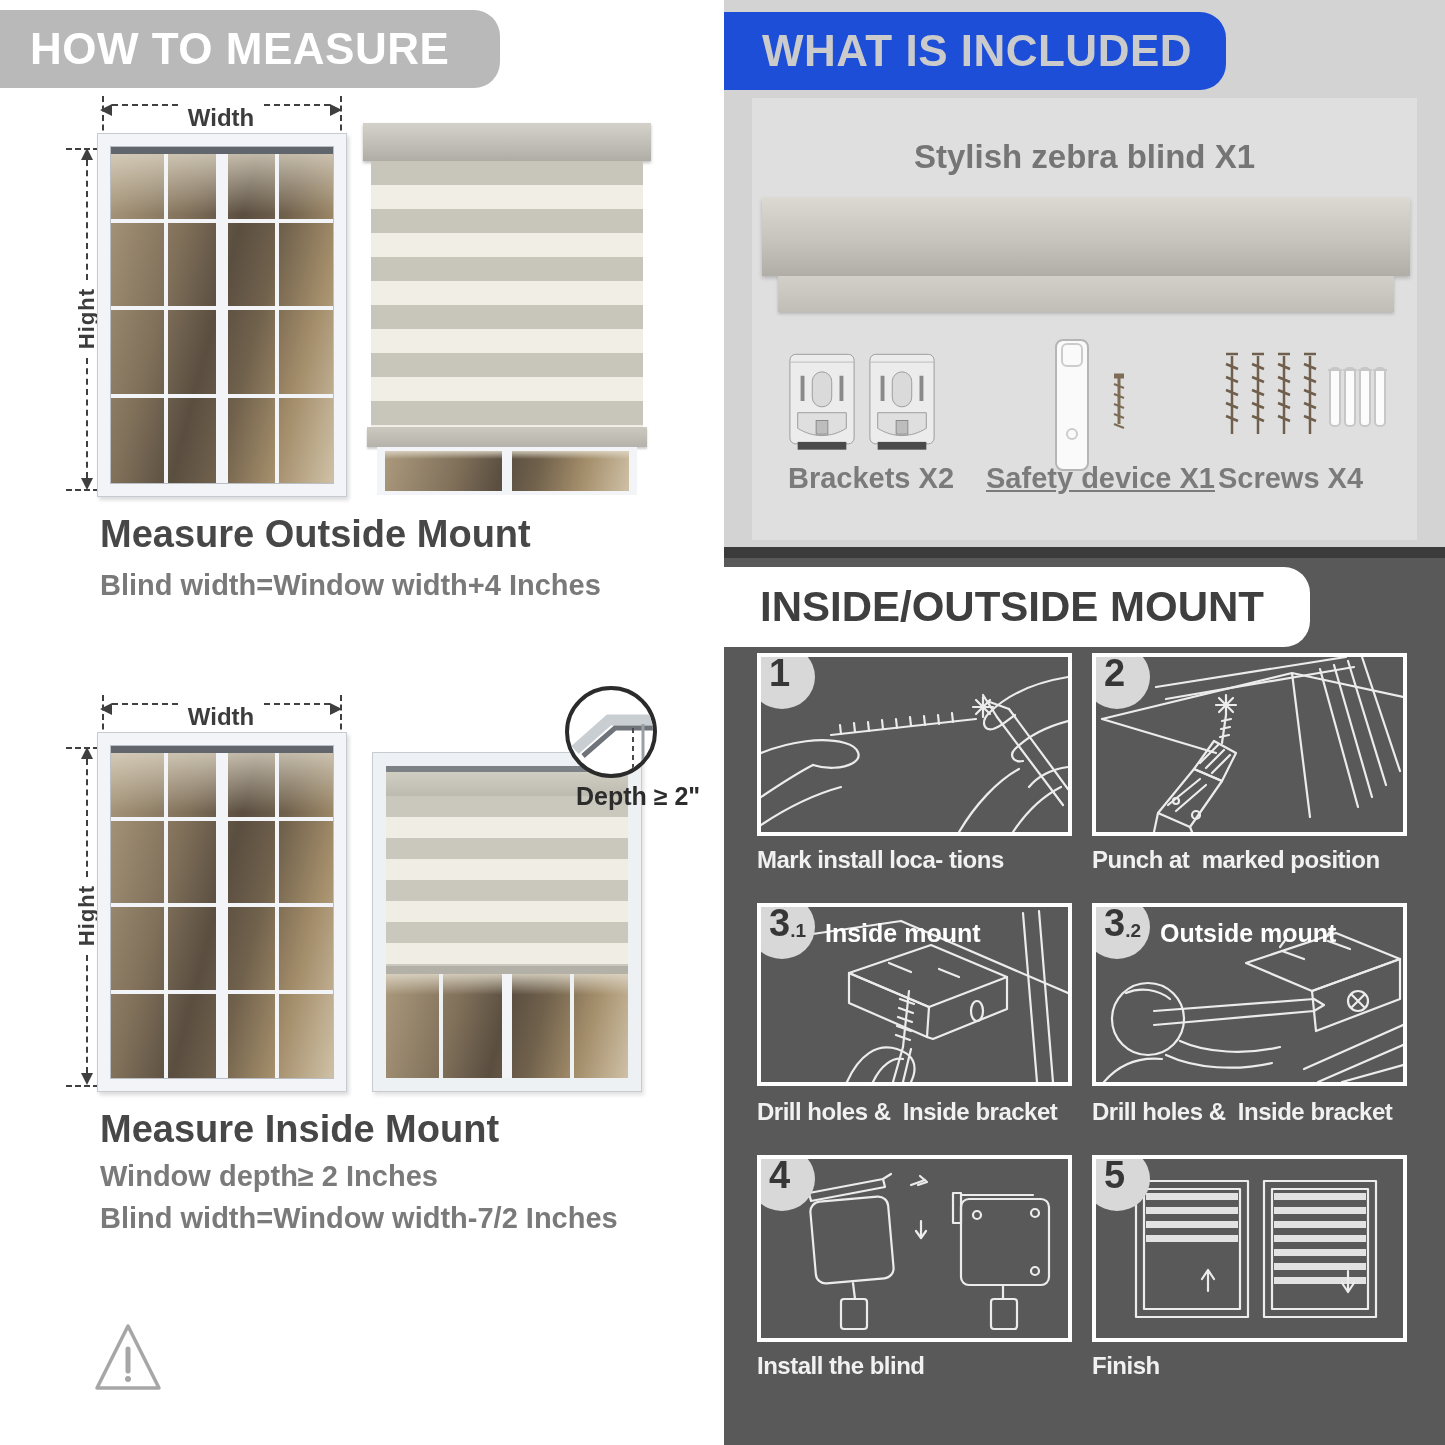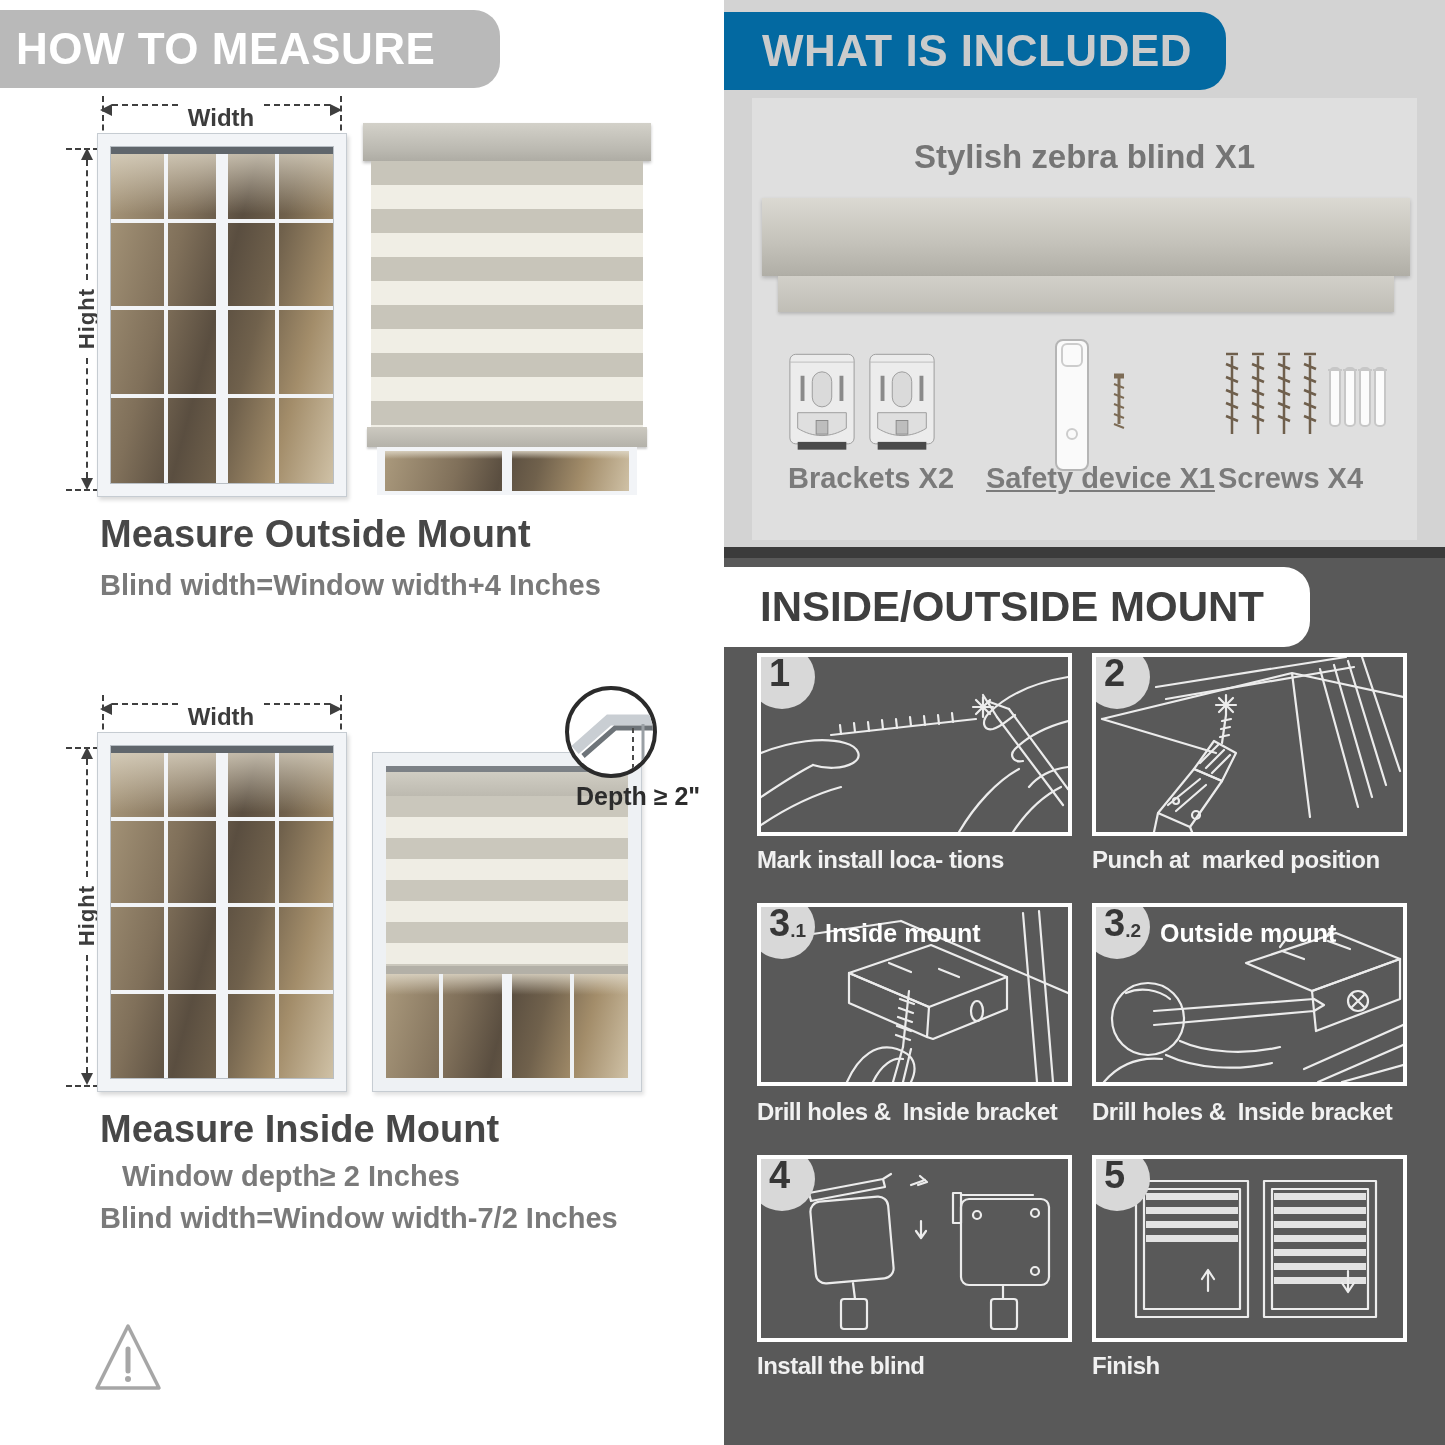--- a/index.html
+++ b/index.html
@@ -2,22 +2,22 @@
 <html><head>
 <meta charset="utf-8">
 <style>
   html,body{margin:0;padding:0;background:#ffffff;}
   .canvas{position:relative;width:1445px;height:1445px;background:#fff;overflow:hidden;
           font-family:"Liberation Sans", sans-serif;}
 
   
   .banner{position:absolute;display:flex;align-items:center;font-weight:bold;box-sizing:border-box;}
   .banner-howto{left:0;top:10px;width:500px;height:78px;background:#b9b9b9;border-radius:0 26px 26px 0;
-                padding-left:16px;color:#ffffff;font-size:44px;letter-spacing:.5px;}
-  .banner-included{left:724px;top:12px;width:502px;height:78px;background:#0369a1;border-radius:0 26px 26px 0;
+                padding-left:30px;color:#ffffff;font-size:44px;letter-spacing:.5px;}
+  .banner-included{left:724px;top:12px;width:502px;height:78px;background:#1d4ed8;border-radius:0 26px 26px 0;
                 padding-left:38px;color:#cbcbcb;font-size:44px;letter-spacing:.5px;}
   .banner-mount{left:724px;top:567px;width:586px;height:80px;background:#ffffff;border-radius:0 26px 26px 0;
                 padding-left:36px;color:#3f3f3f;font-size:42px;}
 
   
   .h-arrow{position:absolute;display:flex;align-items:flex-start;}
   .h-arrow .dash{flex:1;height:0;border-top:2px dashed #3f3f3f;}
   .h-arrow .lbl{margin:0 10px;font-weight:bold;font-size:24px;color:#3c3c3c;}
   .v-arrow{position:absolute;display:flex;flex-direction:column;align-items:center;width:22px;}
   .v-arrow .dashv{flex:1;width:0;border-left:2px dashed #3f3f3f;}
@@ -201,21 +201,21 @@
     <svg viewBox="0 0 84 84" width="84" height="84">
       <path d="M6,60 L40,30 L84,30" stroke="#c9ced3" stroke-width="11" fill="none"></path>
       <path d="M14,66 L46,38 L84,38" stroke="#6e7479" stroke-width="5" fill="none"></path>
       <path d="M64,38 L64,84" stroke="#4a4a4a" stroke-width="2" stroke-dasharray="5,4" fill="none"></path>
       <path d="M74,34 L74,84" stroke="#9aa0a5" stroke-width="3" fill="none"></path>
     </svg>
   </div>
   <div class="depth-label">Depth ≥ 2"</div>
 
   <div class="sec-title" style="top:1108px;">Measure Inside Mount</div>
-  <div class="sec-line" style="top:1160px;margin-left:22px;">Window depth≥ 2 Inches</div>
+  <div class="sec-line" style="top:1160px;">Window depth≥ 2 Inches</div>
   <div class="sec-line" style="top:1202px;">Blind width=Window width-7/2 Inches</div>
 
   <svg style="position:absolute;left:92px;top:1316px;" width="72" height="84" viewBox="0 0 72 84">
     <path d="M36,10 L67,72 L5,72 Z" fill="none" stroke="#a6a6a6" stroke-width="3.5" stroke-linejoin="round"></path>
     <path d="M36,33 L36,55" stroke="#a6a6a6" stroke-width="5" stroke-linecap="round" fill="none"></path>
     <circle cx="36" cy="63" r="3" fill="#a6a6a6"></circle>
   </svg>
 
   <div class="right-top"></div>
   <div class="included-inner"></div>

